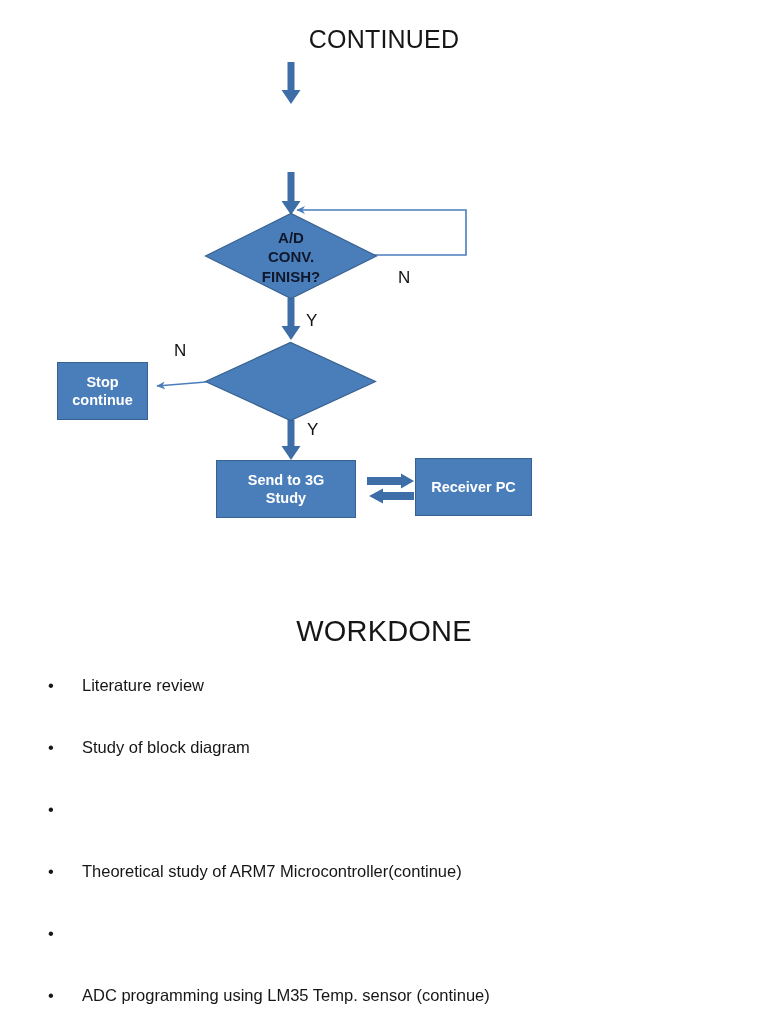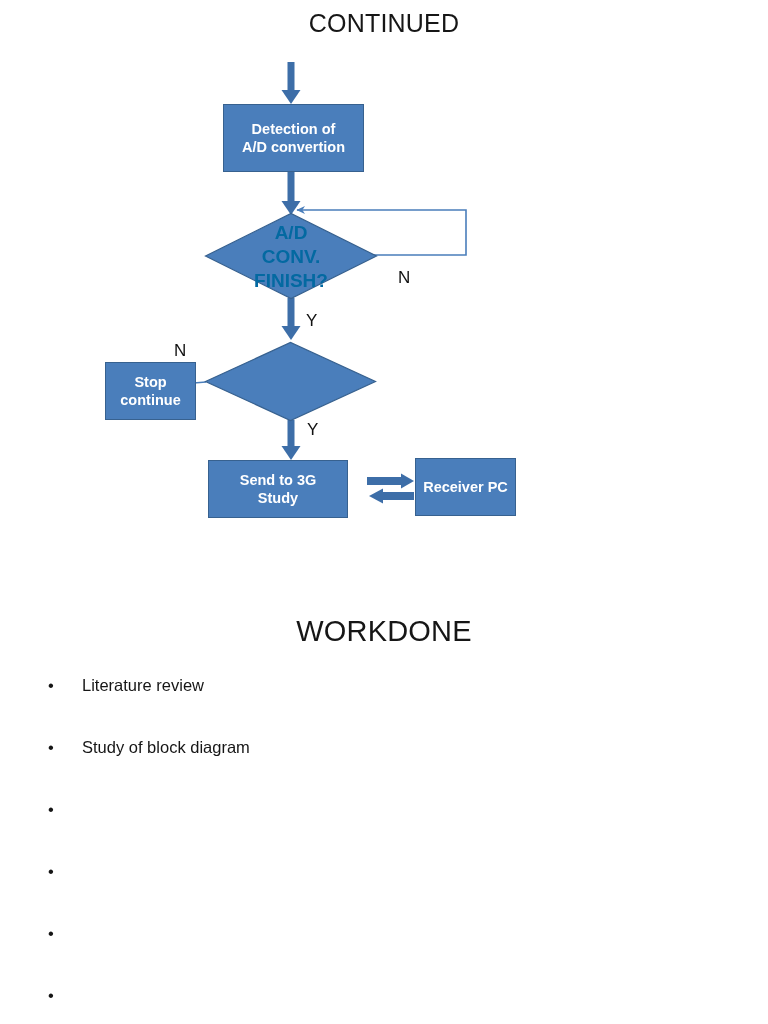--- a/index.html
+++ b/index.html
@@ -26,21 +26,21 @@
   .slide-title {
     position: absolute;
     width: 100%;
     text-align: center;
     font-size: 25px;
     font-family: "Liberation Sans", sans-serif;
     letter-spacing: 0.2px;
     color: #161616;
   }
 
-  #title-continued { top: 9px; }
+  #title-continued { top: 25px; }
 
   
   #flowchart {
     position: absolute;
     left: 0; top: 0;
     width: 768px; height: 560px;
   }
   #flow-svg {
     position: absolute;
     left: 0; top: 0;
@@ -61,24 +61,24 @@
   }
 
   .rect-node {
     background: #4a7ebb;
     border: 1.5px solid #37618f;
     font-size: 14.5px;
   }
 
   .diamond-label {
     position: absolute;
-    color: #0369a1;
+    color: #0f172a;
     font-family: "Liberation Sans", sans-serif;
     font-weight: bold;
-    font-size: 19px;
+    font-size: 15px;
     line-height: 1.28;
     text-align: center;
     display: flex;
     align-items: center;
     justify-content: center;
     pointer-events: none;
   }
 
   .edge-label {
     position: absolute;
@@ -176,51 +176,45 @@
       <g>
         <rect x="381" y="492" width="33" height="8" fill="#3d6ea8"></rect>
         <path d="M383,488.5 L383,503.5 L369,496 Z" fill="#3d6ea8"></path>
       </g>
 
       <polygon points="205.5,256 291,213.5 376.5,256 291,298.5" fill="#4a7ebb" stroke="#37618f" stroke-width="1.2"></polygon>
 
       <polygon points="205.5,381.5 290.5,342.5 375.5,381.5 290.5,420.5" fill="#4a7ebb" stroke="#37618f" stroke-width="1.2"></polygon>
     </svg>
 
-    <div class="node rect-node" style="left:223px; top:104px; width:141px; height:68px;">
-      <div>
-        <span>Detection of</span><br>
-        <span>A/D convertion</span>
-      </div>
-    </div>
 
     <div class="diamond-label" style="left:236px; top:223px; width:110px; height:68px;">
       <div>
         <span>A/D</span><br>
         <span>CONV.</span><br>
         <span>FINISH?</span>
       </div>
     </div>
 
 
-    <div class="node rect-node" style="left:57px; top:362px; width:91px; height:58px;margin-left:48px;">
+    <div class="node rect-node" style="left:57px; top:362px; width:91px; height:58px;">
       <div>
         <span>Stop</span><br>
         <span>continue</span>
       </div>
     </div>
 
-    <div class="node rect-node" style="left:208px; top:460px; width:140px; height:58px;">
+    <div class="node rect-node" style="left:216px; top:460px; width:140px; height:58px;">
       <div>
         <span>Send to 3G</span><br>
         <span>Study</span>
       </div>
     </div>
 
-    <div class="node rect-node" style="left:415px; top:458px; width:101px; height:58px;">
+    <div class="node rect-node" style="left:415px; top:458px; width:117px; height:58px;">
       <span>Receiver PC</span>
     </div>
 
     <div class="edge-label" style="left:398px; top:268px;">N</div>
 
     <div class="edge-label" style="left:306px; top:311px;">Y</div>
 
     <div class="edge-label" style="left:174px; top:341px;">N</div>
 
     <div class="edge-label" style="left:307px; top:420px;">Y</div>
@@ -239,22 +233,24 @@
     </li>
     <li>
       <span class="bullet-dot">•</span>
       <span>Study of block diagram</span>
     </li>
     <li>
       <span class="bullet-dot">•</span>
     </li>
     <li>
       <span class="bullet-dot">•</span>
-    </li>
-    <li>
-      <span class="bullet-dot">•</span>
-    </li>
-    <li>
-      <span class="bullet-dot">•</span>
+      <span>Theoretical study of ARM7 Microcontroller(continue)</span>
+    </li>
+    <li>
+      <span class="bullet-dot">•</span>
+    </li>
+    <li>
+      <span class="bullet-dot">•</span>
+      <span>ADC programming using LM35 Temp. sensor (continue)</span>
     </li>
   </ul>
 
 </section>
 
 </body></html>

